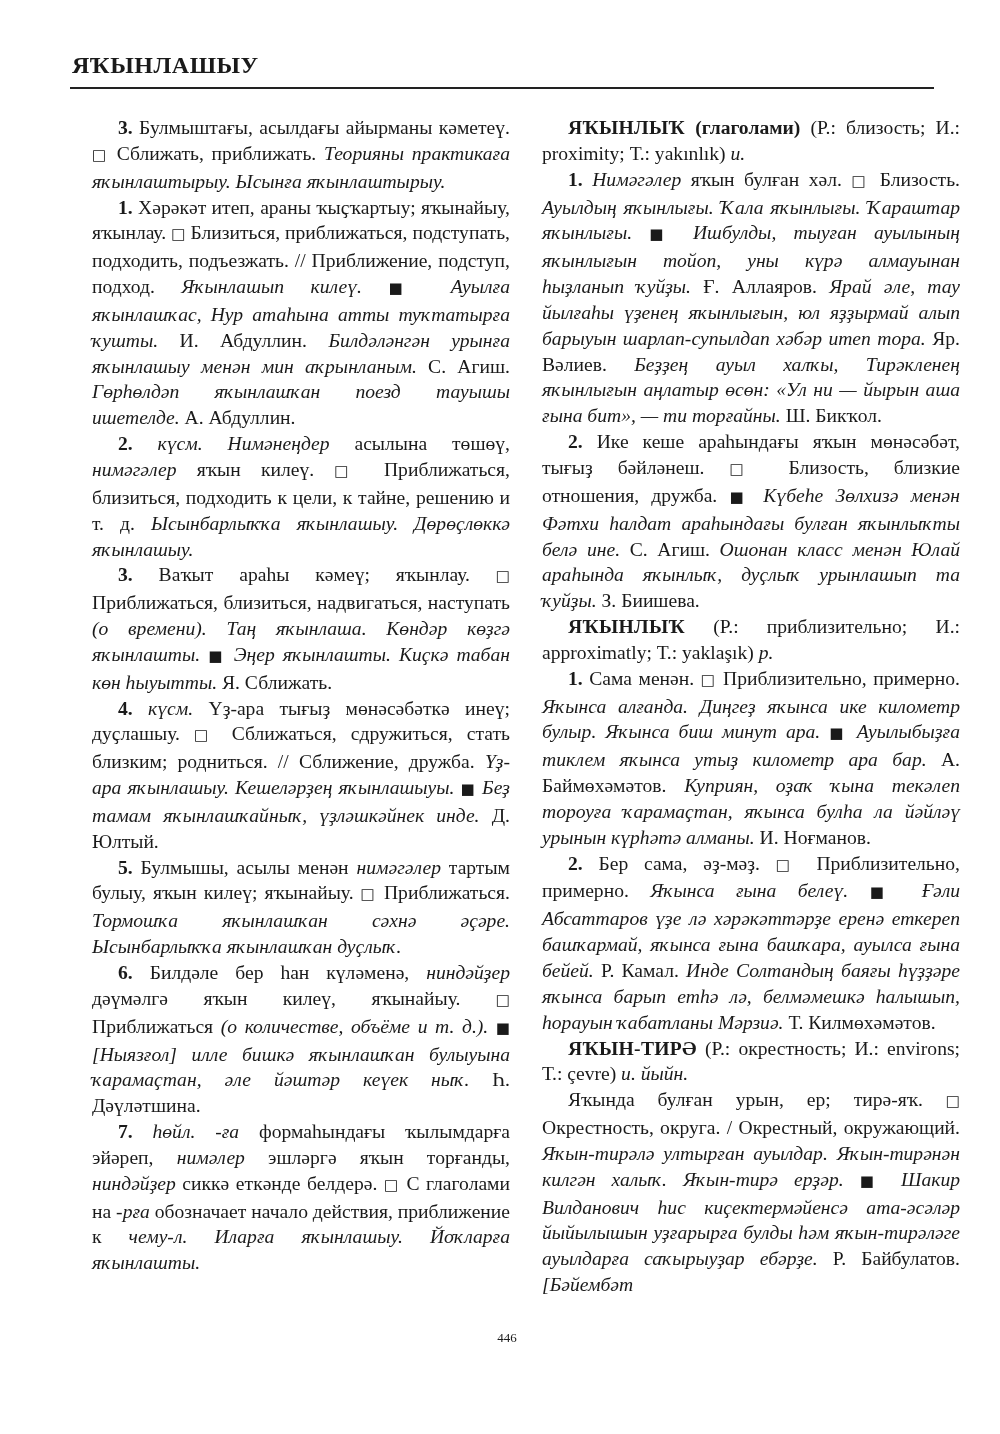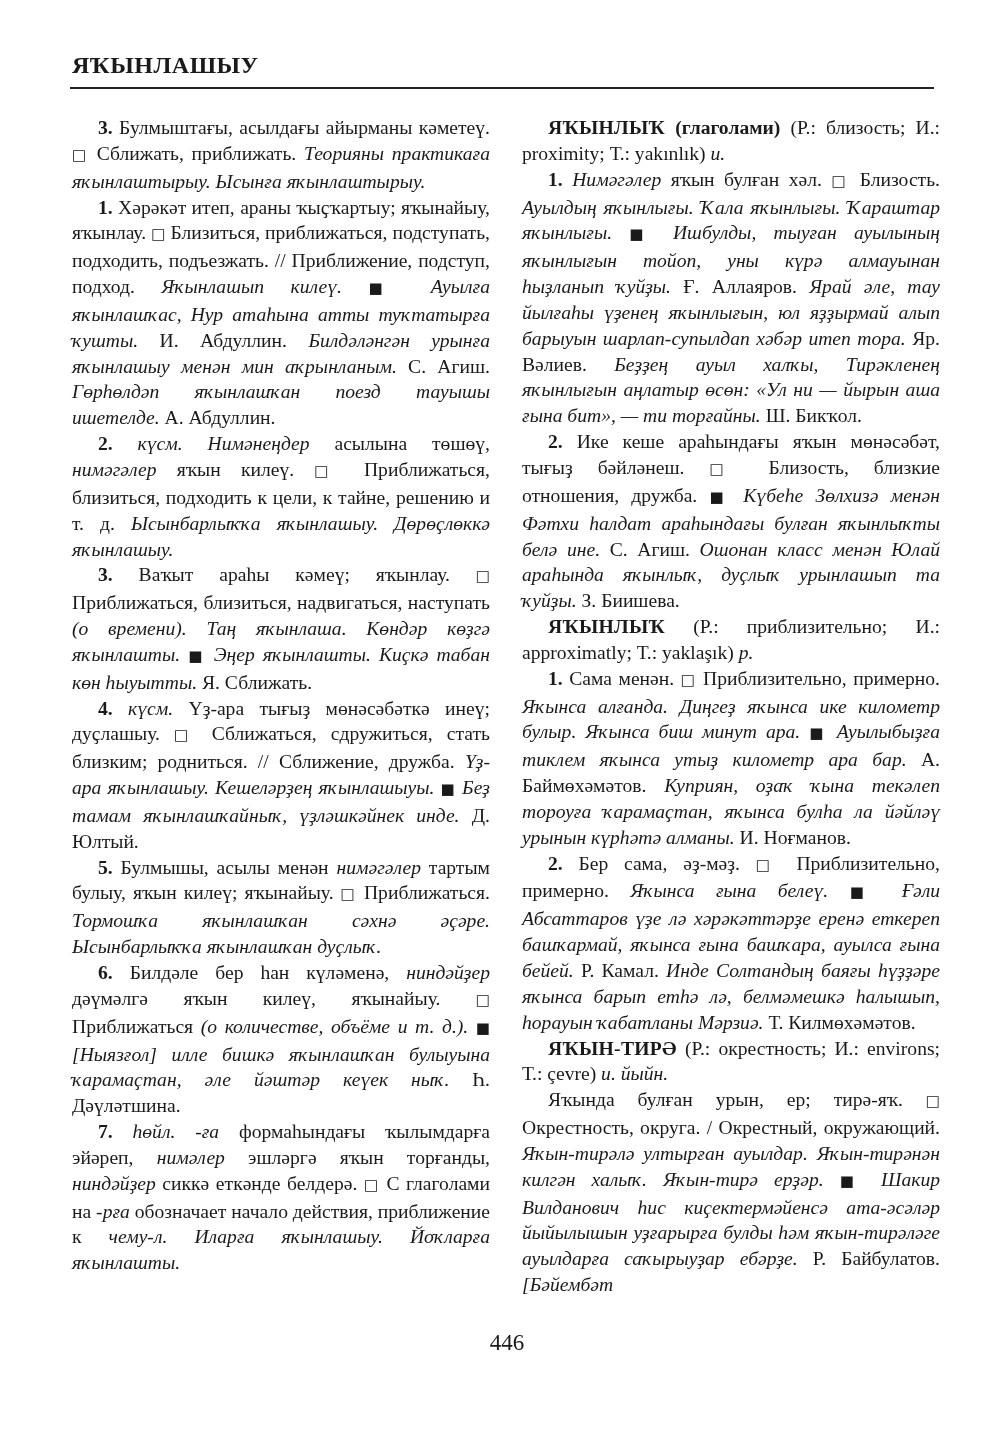--- a/index.html
+++ b/index.html
@@ -13,33 +13,33 @@
     font-family: "Liberation Serif", "DejaVu Serif", serif;
     font-weight: bold; font-size: 24px; letter-spacing: 0.5px;
   }
   .head-rule {
     position: absolute; left: 70px; top: 87px; width: 864px; height: 2px; background: #222;
   }
   .col {
     position: absolute; top: 115px; width: 418px;
     font-family: "Liberation Serif", "DejaVu Serif", serif;
     font-size: 19.6px; line-height: 25.85px;
-    text-align: justify; hyphens: manual;
+    text-align: justify; hyphens: manual; margin-left: 20px;
   }
   .col-left { left: 72px; }
   .col-right { left: 522px; }
   .para { margin: 0; text-indent: 26px; }
   .b { font-weight: bold; }
   .i { font-style: italic; }
   .hw { font-weight: bold; letter-spacing: 0.3px; }
   .box { font-family: "DejaVu Sans", sans-serif; font-size: 15px; }
   .sq { font-family: "DejaVu Sans", sans-serif; font-size: 15px; }
   .page-number {
     position: absolute; top: 1330px; left: 0; width: 1000px; text-align: center;
-    font-family: "Liberation Serif", "DejaVu Serif", serif; font-size: 23px;
+    font-family: "Liberation Serif", "DejaVu Serif", serif; font-size: 13px;
     padding-left: 14px; box-sizing: border-box;
   }
 </style>
 </head>
 <body>
 
 <div class="running-head">ЯҠЫНЛАШЫУ</div>
 <div class="head-rule"></div>
 
 <div class="col col-left" id="col-left">

